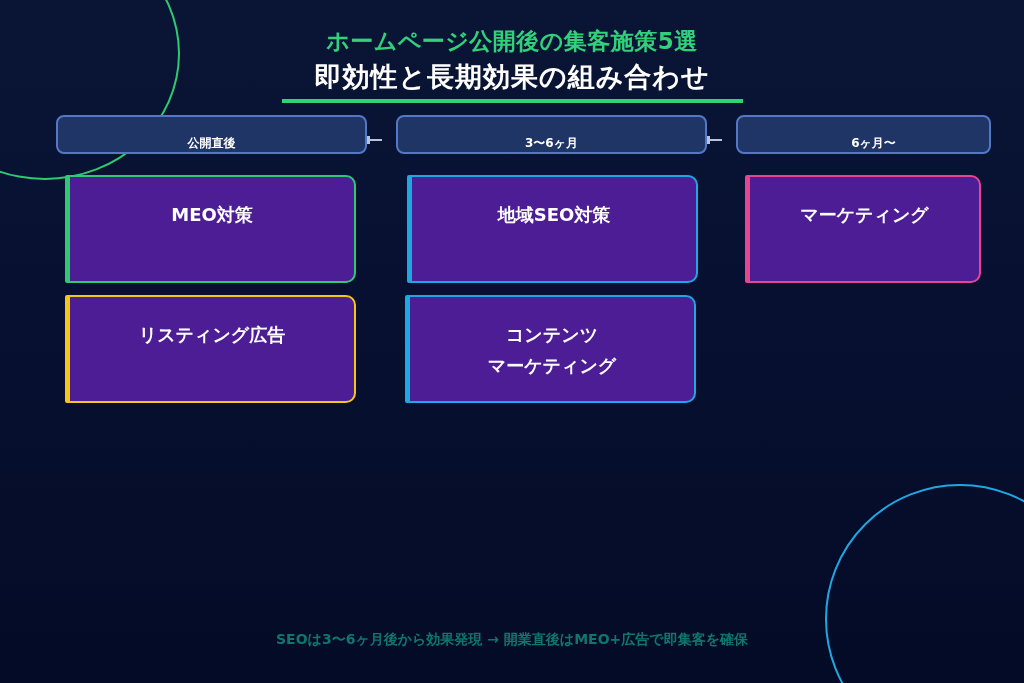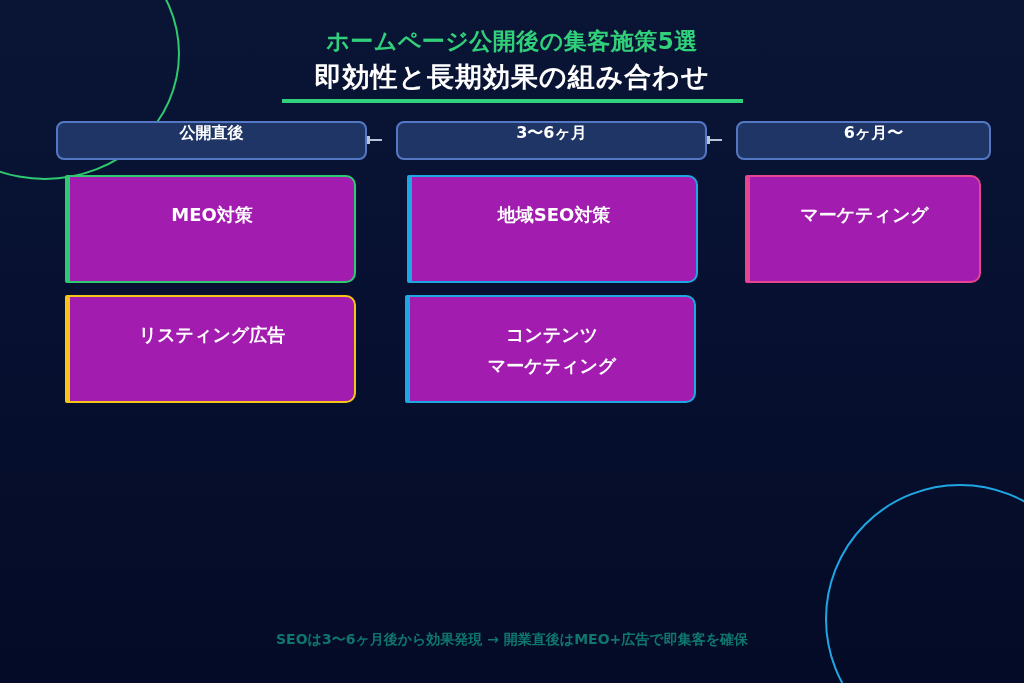--- a/index.html
+++ b/index.html
@@ -12,39 +12,39 @@
     .deco-circle { position: absolute; border-radius: 50%; box-sizing: border-box; pointer-events: none; }
     .circle-tl { left: -90px; top: -73px; width: 270px; height: 253px; border: 2px solid #2ec971; border-radius: 50%; }
     .circle-br { left: 825px; top: 484px; width: 270px; height: 270px; border: 2px solid #1fa7e3; }
 
     .title { position: absolute; left: 0; width: 1024px; text-align: center; font-weight: bold; white-space: nowrap; }
     .title-1 { top: 26px; font-size: 23px; color: #31d07a; letter-spacing: 0.5px; }
     .title-2 { top: 59px; font-size: 27px; color: #ffffff; letter-spacing: 1px; }
     .title-underline { position: absolute; left: 282px; top: 99px; width: 461px; height: 4px; background: #31d07a; }
 
     .phase-header {
-      position: absolute; top: 121px; height: 39px; box-sizing: border-box;
+      position: absolute; top: 115px; height: 39px; box-sizing: border-box;
       background: #1f3566; border: 2px solid #5578c4; border-radius: 8px;
-      display: flex; align-items: flex-start; justify-content: center;
-      font-size: 16px; font-weight: bold; color: #ffffff;
+      display: flex; align-items: flex-end; justify-content: center;
+      font-size: 12px; font-weight: bold; color: #ffffff;
     }
     .ph-1 { left: 56px; width: 311px; }
     .ph-2 { left: 396px; width: 311px; }
     .ph-3 { left: 736px; width: 255px; padding-left: 20px; }
 
     .connector { position: absolute; top: 139px; height: 2px; background: #b8c3dc; }
     .connector::before {
       content: ""; position: absolute; left: 0; top: -3px; width: 3px; height: 8px; background: #b8c3dc;
     }
     .conn-1 { left: 367px; width: 15px; }
     .conn-2 { left: 707px; width: 15px; }
 
     .card {
       position: absolute; box-sizing: border-box; height: 108px;
-      background: #a21caf; border: 2px solid; border-left-width: 5px;
+      background: #4c1d95; border: 2px solid; border-left-width: 5px;
       border-radius: 10px; border-top-left-radius: 2px; border-bottom-left-radius: 2px;
       display: flex; flex-direction: column; align-items: center; justify-content: flex-start;
       padding-top: 22px; font-size: 18px; font-weight: bold; line-height: 31px; text-align: center;
       color: #ffffff;
     }
     .card-line { display: block; white-space: nowrap; }
     .c-meo { left: 65px; top: 175px; width: 291px; border-color: #2ec971; }
     .c-listing { left: 65px; top: 295px; width: 291px; border-color: #f5c518; }
     .c-localseo { left: 407px; top: 175px; width: 291px; border-color: #1fa7e3; }
     .c-content { left: 405px; top: 295px; width: 291px; border-color: #1fa7e3; }

